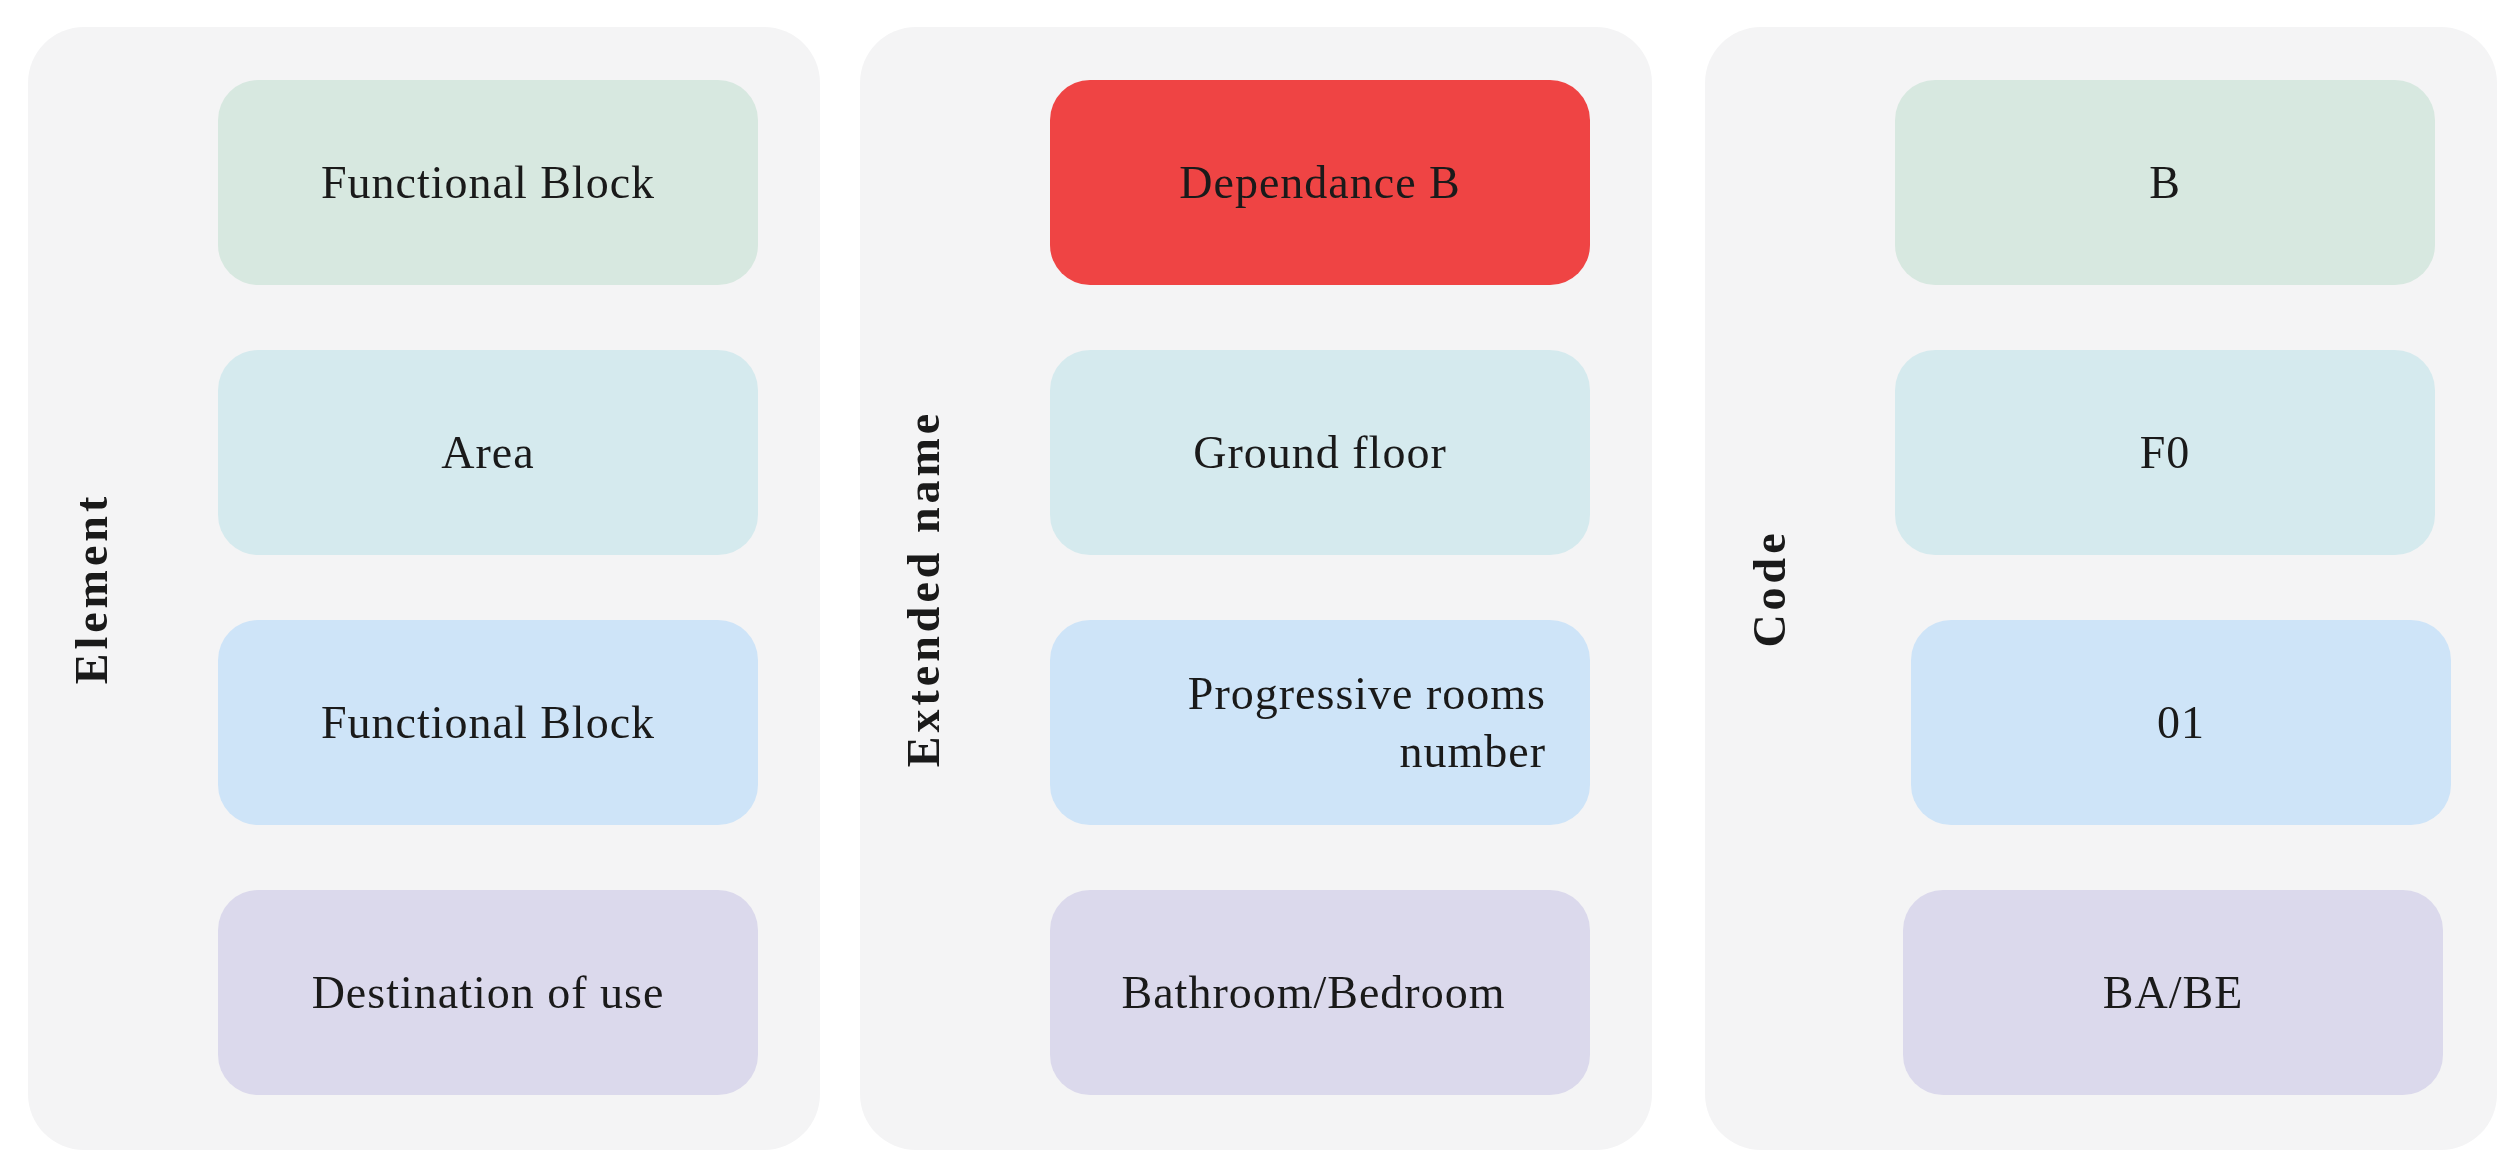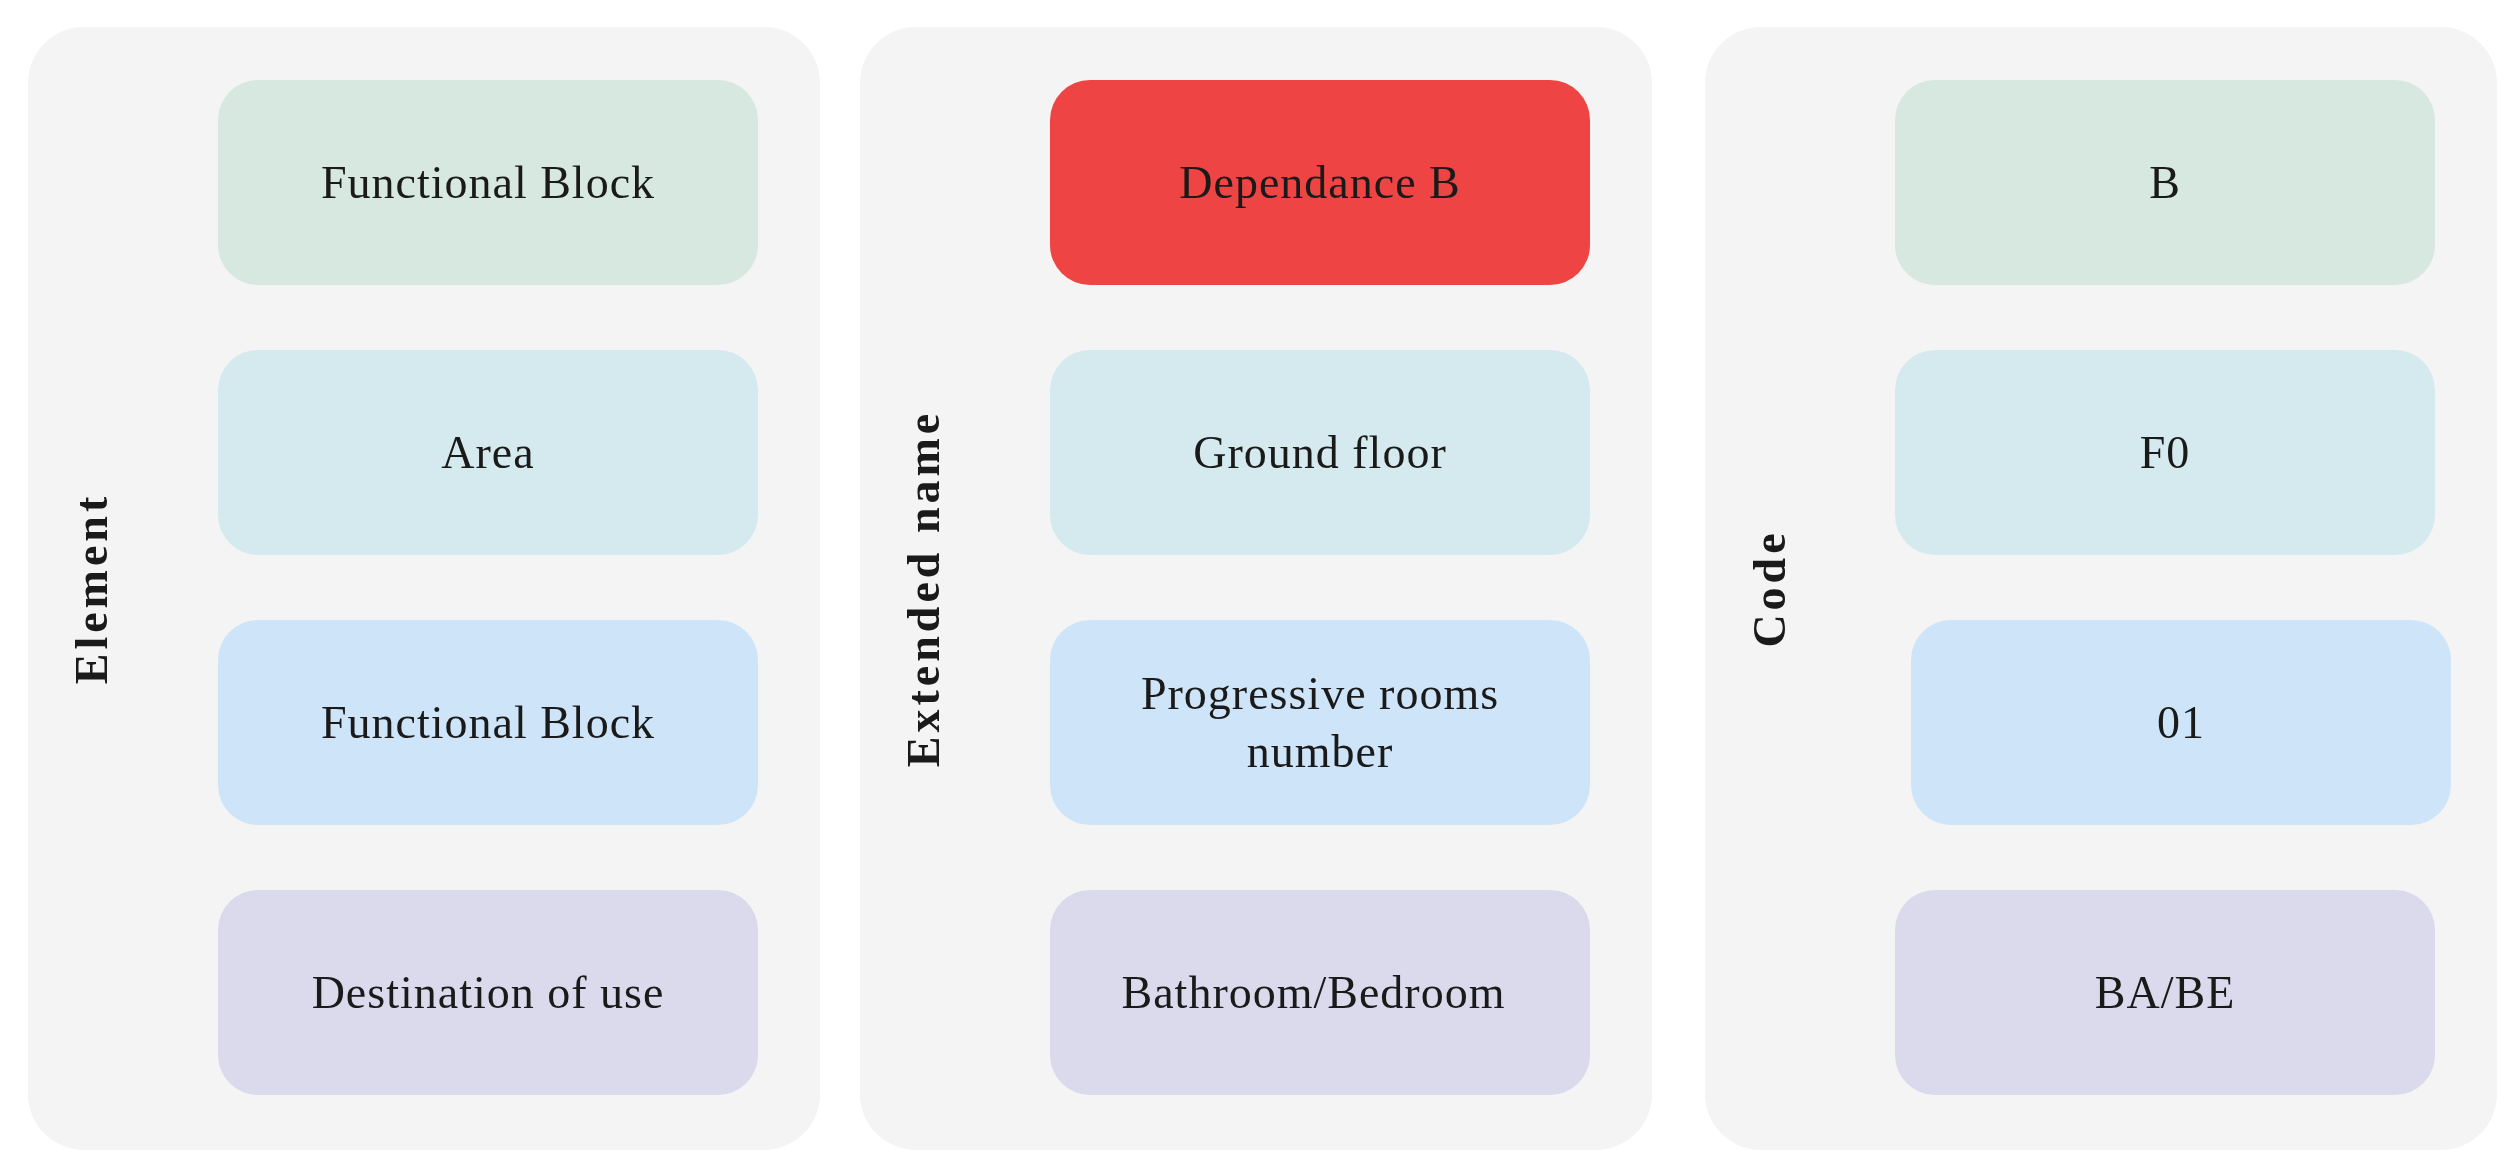--- a/index.html
+++ b/index.html
@@ -37,21 +37,21 @@
     left:190px;top:53px;
     width:540px;
     display:flex;flex-direction:column;
     gap:65px;
   }
   .cell{
     box-sizing:border-box;
     width:540px;height:205px;
     border-radius:40px;
     display:flex;align-items:center;justify-content:center;
-    text-align:center;
+    text-align:right;
     font-size:46px;
     line-height:1.25;
     letter-spacing:1px;
     color:#1a1a1a;
     padding:0 44px;
   }
 </style>
 </head>
 <body>
 
@@ -82,17 +82,17 @@
   </div>
 
   <div class="panel panel-3" style="background: rgb(244, 244, 245);">
     <div class="vlabel">
       <span>Code</span>
     </div>
     <div class="cells">
       <div class="cell" style="background: rgb(215, 232, 224);">B</div>
       <div class="cell" style="background: rgb(213, 234, 238);">F0</div>
       <div class="cell" style="background: rgb(206, 228, 248); margin-left: 16px;">01</div>
-      <div class="cell" style="background: rgb(219, 217, 236);">BA/BE</div>
+      <div class="cell" style="background: rgb(219, 217, 236); margin-left: 8px;">BA/BE</div>
     </div>
   </div>
 
 </div>
 
 </body></html>

